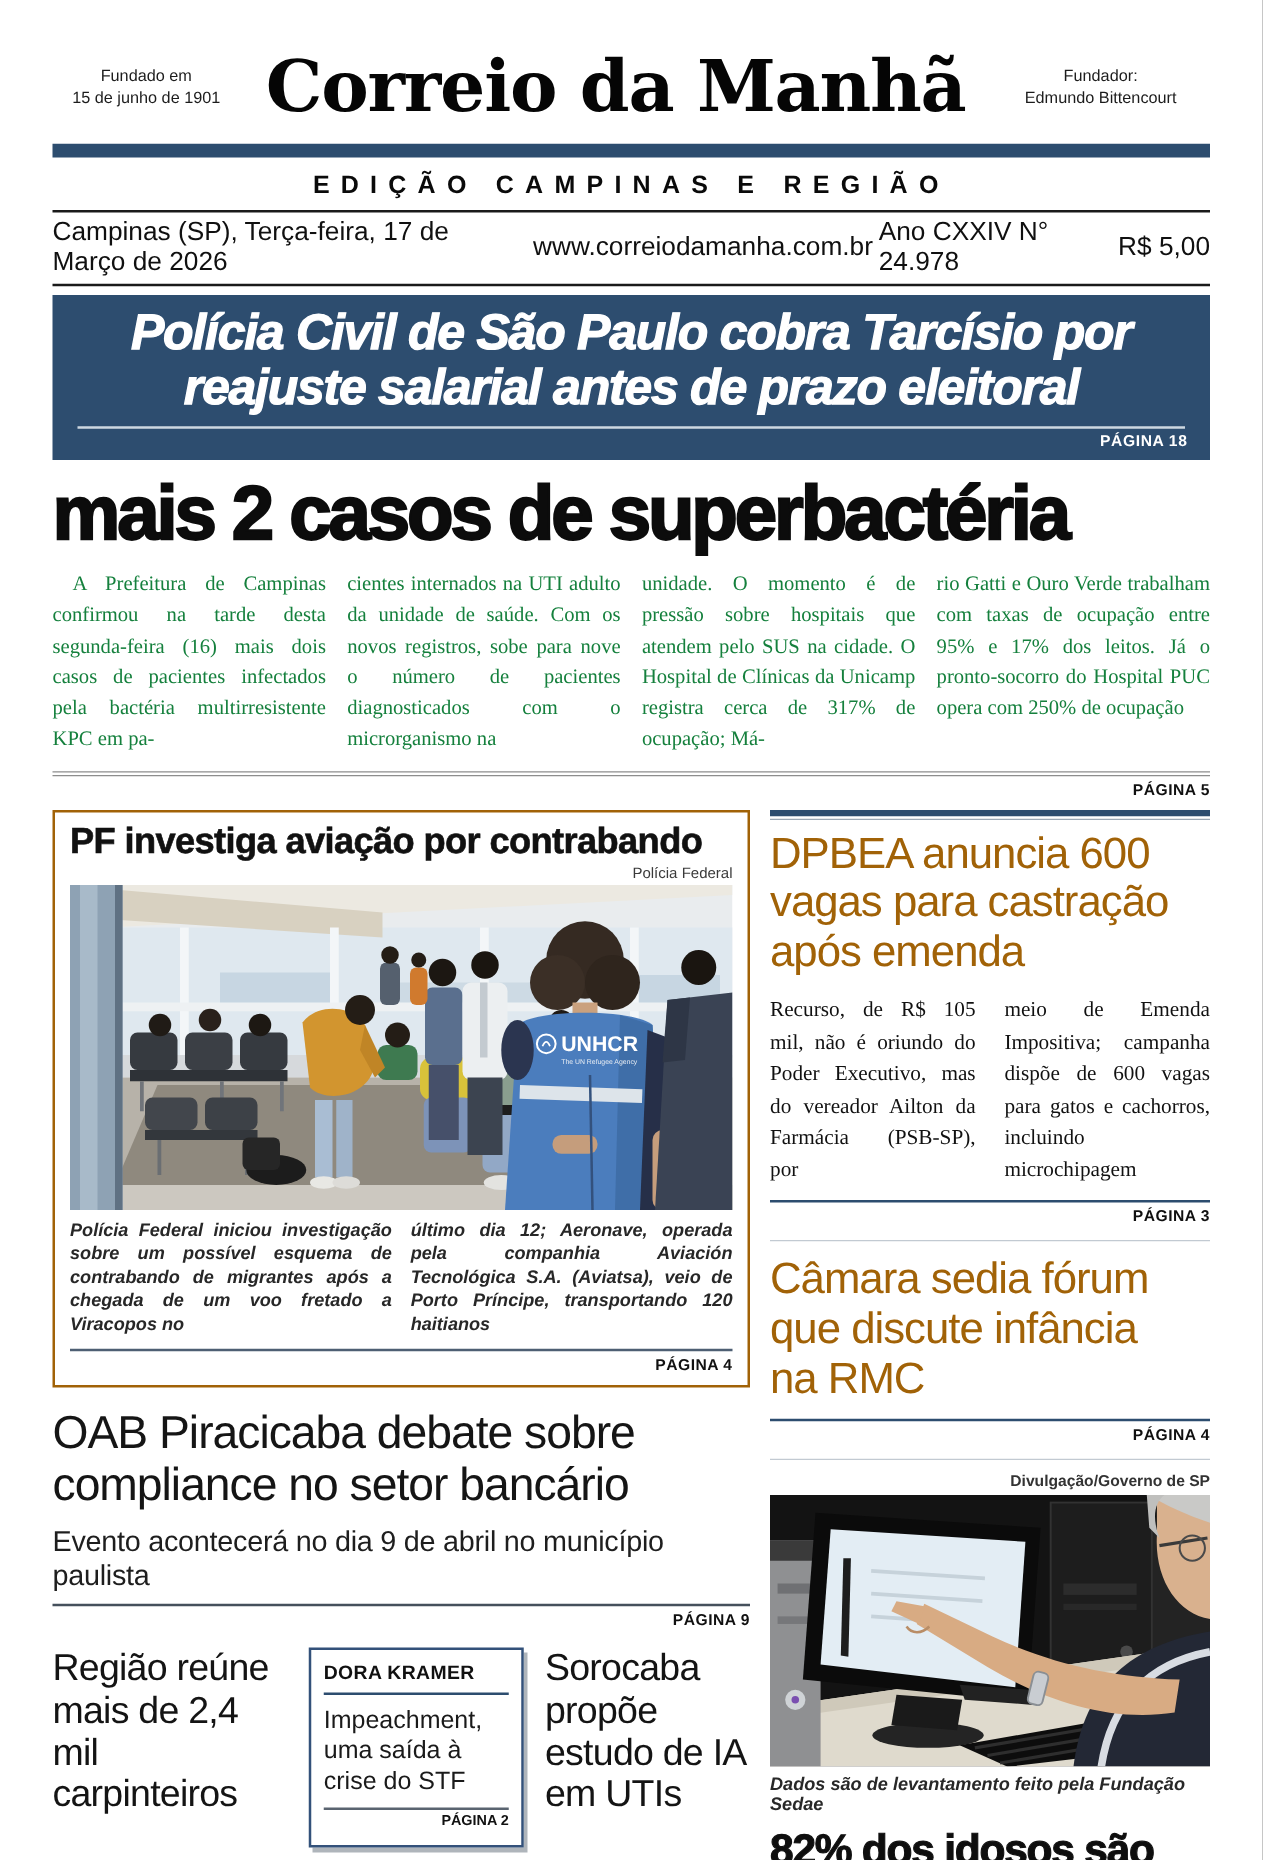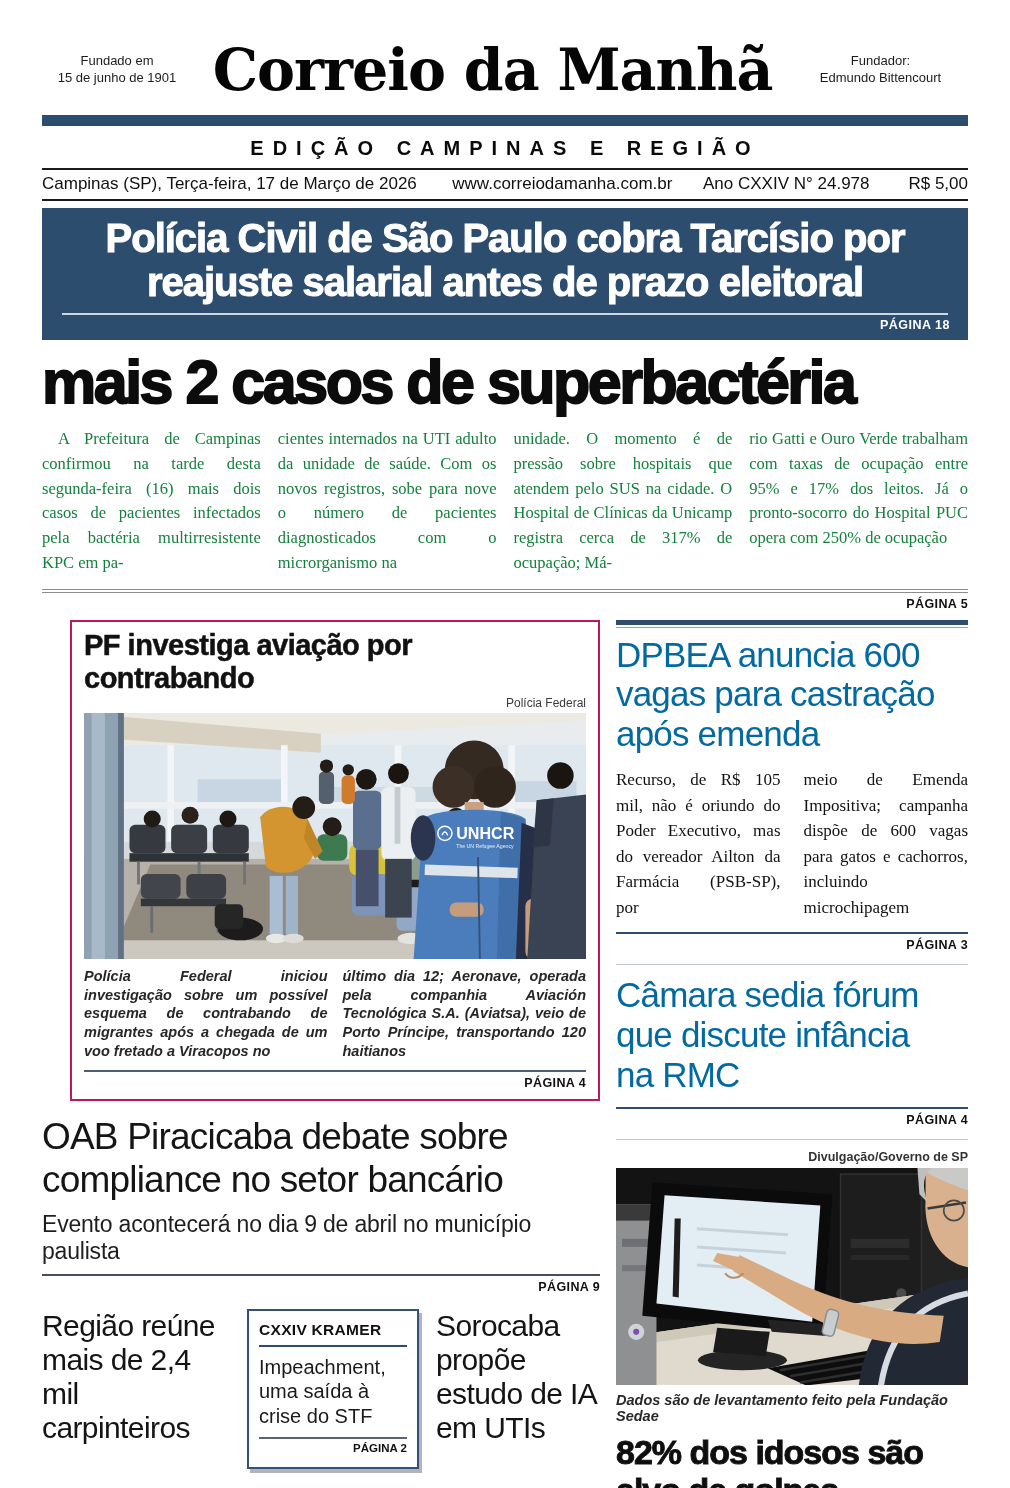--- a/index.html
+++ b/index.html
@@ -10,46 +10,46 @@
     padding:0 42px; position:relative; overflow:hidden;
   }
   
   .mast-row { display:grid; grid-template-columns:150px 1fr 175px; align-items:center; padding-top:36px; }
   .side-note { font-size:13px; line-height:1.3; text-align:center; color:#1c1c1c; }
   .nameplate { font-family:"DejaVu Serif", serif; font-weight:700; font-size:57px;
     letter-spacing:-1px; text-align:center; white-space:nowrap; color:#050505; }
   .navy-bar { height:11px; background:#2d4d6f; margin-top:12px; }
   .edition { text-align:center; font-weight:700; font-size:20px; letter-spacing:9px; margin:11px 0 8px; color:#0a0a0a; }
   .dateline { display:flex; align-items:center; border-top:2px solid #1a1a1a; border-bottom:2px solid #1a1a1a;
-    padding:4px 0 5px; font-size:17px; color:#101010; }
+    padding:4px 0 5px; font-size:21px; color:#101010; }
   .dl-date { flex:1.35; }
   .dl-web  { flex:1; text-align:center; }
   .dl-issue{ width:190px; }
   .dl-price{ width:75px; text-align:right; }
   
   .banner { background:#2d4d6f; margin-top:7px; padding:8px 18px 5px; color:#fff; }
   .banner-line { display:block; text-align:center; font-weight:700; font-size:40px; line-height:1.1;
-    letter-spacing:-1px; -webkit-text-stroke:1px #fff; }
+    letter-spacing:-1px;font-style:italic; -webkit-text-stroke:1px #fff; }
   .banner-rule { border-top:2px solid #cdd7e1; margin:9px 2px 2px; }
   .banner-page { display:block; text-align:right; font-size:12.5px; font-weight:700; letter-spacing:.5px; padding:1px 0 3px; }
   
   .lead-h { margin-top:12px; font-weight:700; font-size:61px; line-height:1.0; letter-spacing:-2.5px;
     color:#0c0c0c; -webkit-text-stroke:1.8px #0c0c0c; }
   .lead-body { display:flex; gap:17px; margin-top:14px; font-family:"Liberation Serif", serif;
     font-size:16.5px; line-height:1.5; text-align:justify; color:#15803d; }
   .lead-body .col { flex:1; }
   .indent { text-indent:16px; }
   .lead-end { border-top:4px double #8d8d8d; margin-top:13px; }
   .page-label { text-align:right; font-size:12.5px; font-weight:700; letter-spacing:.4px; padding-top:4px; color:#101010; }
   
   .main-grid { display:flex; gap:16px; margin-top:9px; }
   .left-col { width:558px; flex:none; }
   .right-col { flex:1; min-width:0; }
   
-  .pf-box { border:2px solid #be185d; padding:7px 12px 9px;margin-left:28px; }
+  .pf-box { border:2px solid #a16207; padding:7px 12px 9px; }
   .pf-h { font-size:29px; font-weight:700; letter-spacing:-.5px; -webkit-text-stroke:.5px #111; }
   .credit { text-align:right; font-size:12px; color:#3a3a3a; margin:1px 0 3px; }
   .photo { width:100%; display:block; }
   .caption { display:flex; gap:15px; margin-top:8px; font-style:italic; font-weight:600;
     font-size:14.5px; line-height:1.3; color:#272727; text-align:justify; }
   .caption .col { flex:1; }
   .rule-dark { border-top:2px solid #4e5f73; margin-top:9px; }
   
   .oab { margin-top:15px; }
   .oab-h { font-size:37px; line-height:1.15; font-weight:500; letter-spacing:-.8px; color:#151515; }
@@ -62,21 +62,21 @@
   .colbox { width:172px; flex:none; align-self:flex-start; border:2px solid #33517a;
     box-shadow:3px 4px 0 rgba(110,120,132,.55); padding:10px 10px 4px; background:#fff; }
   .colname { font-size:15.5px; font-weight:700; letter-spacing:.3px; }
   .colrule { border-top:2px solid #2d4d6f; margin:6px 0 8px; }
   .coltitle { font-size:20px; line-height:1.22; color:#1a1a1a; }
   .colpage { text-align:right; font-size:11.5px; font-weight:700; border-top:2px solid #5a6470;
     margin-top:9px; padding:3px 0 9px; }
   .b-col3 { flex:1; }
   
   .sec-top { height:8px; border-top:5px solid #2d4d6f; border-bottom:1px solid #9aa7b4; margin-bottom:7px; }
-  .r-h { font-size:35px; line-height:1.14; font-weight:500; letter-spacing:-.8px; color:#0369a1; }
+  .r-h { font-size:35px; line-height:1.14; font-weight:500; letter-spacing:-.8px; color:#a16207; }
   .r-body { display:flex; gap:23px; margin-top:13px; font-family:"Liberation Serif", serif;
     font-size:17px; line-height:1.5; text-align:justify; }
   .r-body .col { flex:1; }
   .rule-navy { border-top:2px solid #2d4d6f; margin-top:12px; }
   .hairline { border-top:1px solid #c2cad2; margin:12px 0 10px; }
   .r-credit { text-align:right; font-size:12.5px; font-weight:600; color:#333; margin-bottom:4px; }
   .r-caption { font-style:italic; font-weight:600; font-size:14.5px; color:#282828; margin-top:7px; }
   .idosos-h { font-size:34px; font-weight:700; line-height:1.12; letter-spacing:-1px;
     -webkit-text-stroke:.9px #111; margin-top:9px; color:#0e0e0e; }
 </style>
@@ -253,21 +253,21 @@
       </div>
 
       <div class="bottom-row">
         <div class="b-col1">
           <div class="small-h">Região reúne mais de 2,4 mil carpinteiros</div>
 
         </div>
 
         <div class="colbox">
           <div>
-            <div class="colname">CXXIV KRAMER</div>
+            <div class="colname">DORA KRAMER</div>
             <div class="colrule"></div>
             <div class="coltitle">Impeachment, uma saída à crise do STF</div>
             <div class="colpage">PÁGINA 2</div>
           </div>
 
         </div>
 
         <div class="b-col3">
           <div class="small-h">Sorocaba propõe estudo de IA em UTIs</div>
 

